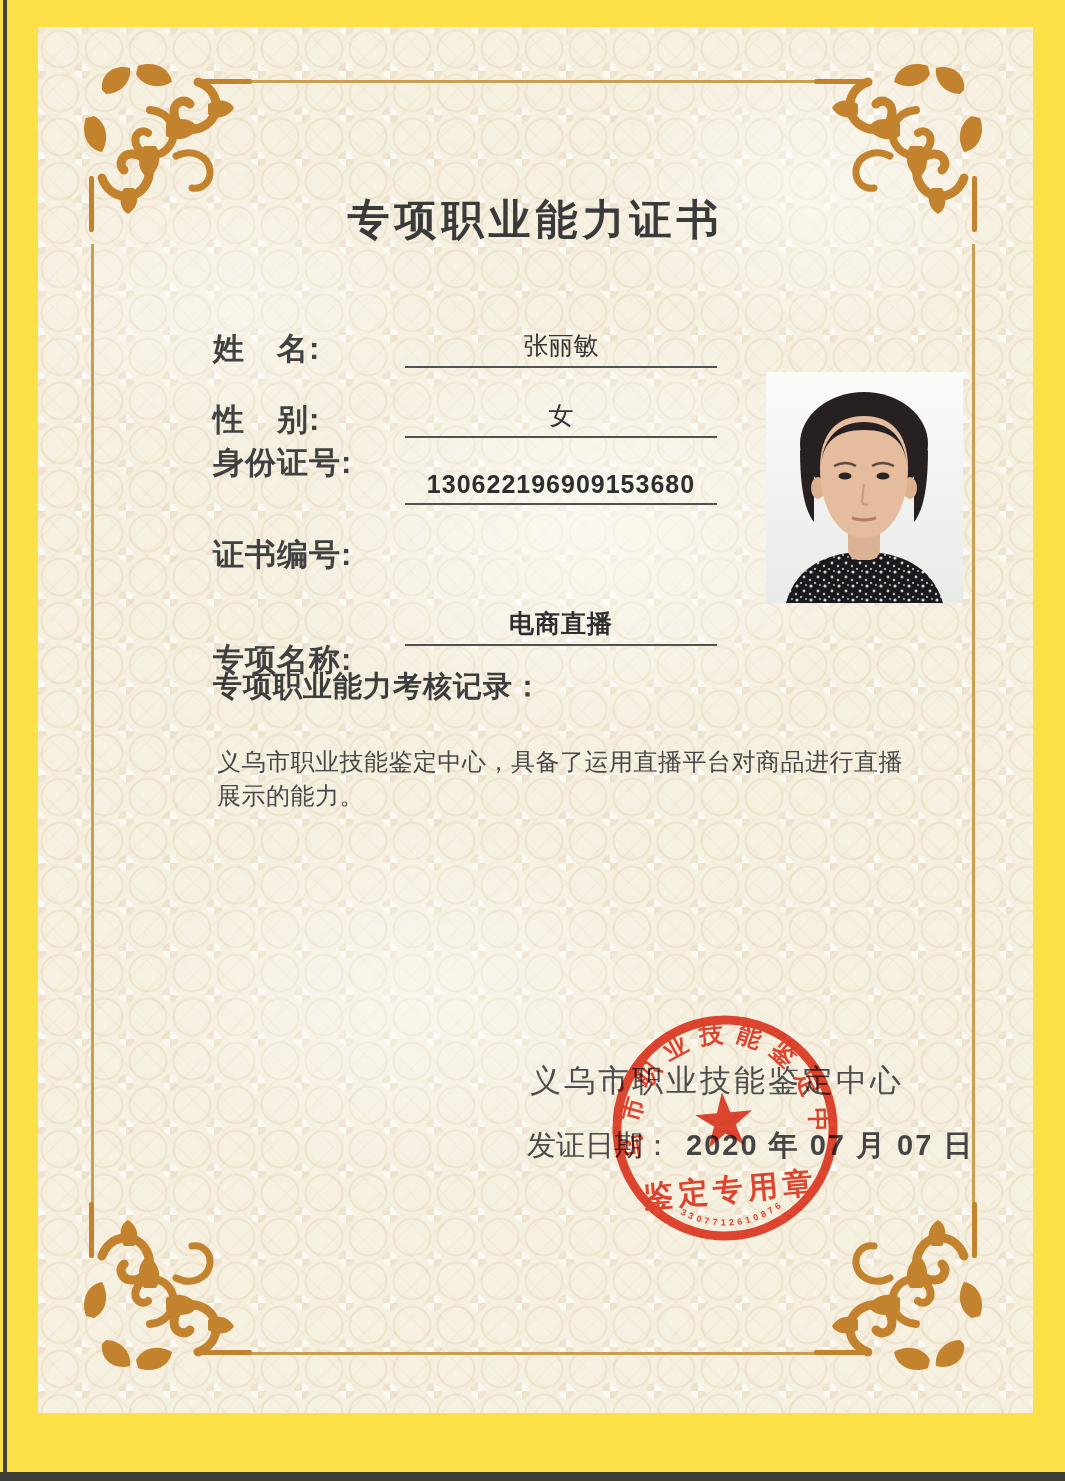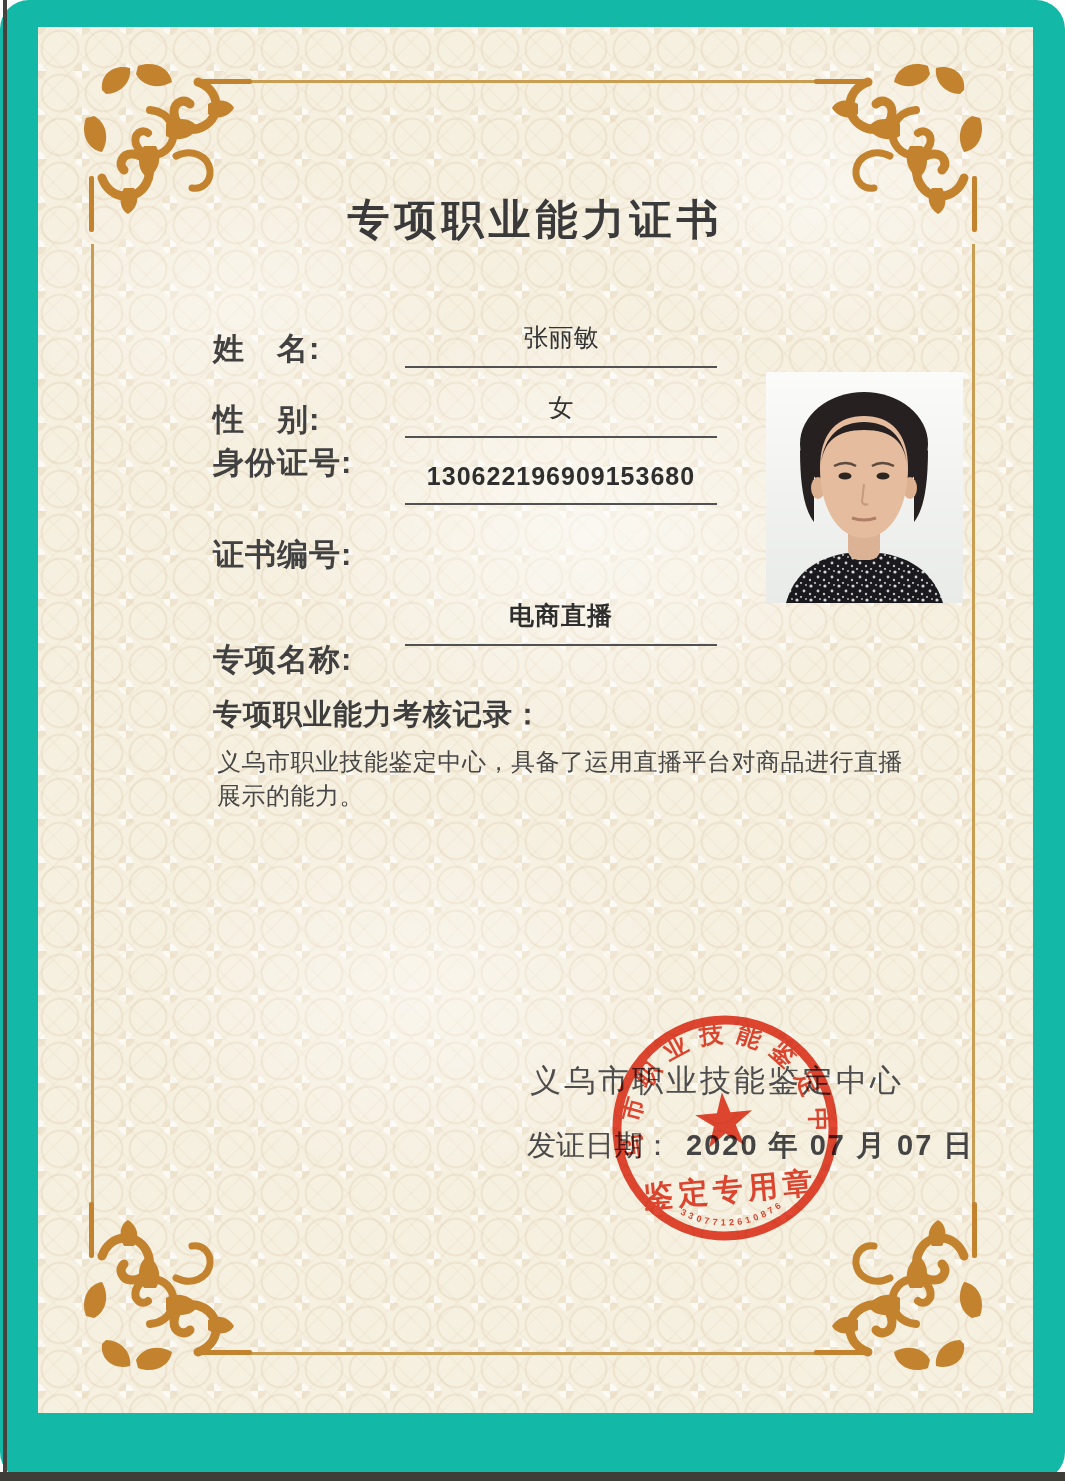--- a/index.html
+++ b/index.html
@@ -1,20 +1,20 @@
 <!DOCTYPE html>
 <html><head>
 <meta charset="utf-8">
 <style>
   html,body{margin:0;padding:0;background:#ffffff;}
   body{
     width:1065px;height:1481px;position:relative;overflow:hidden;
     font-family:"Liberation Sans","DejaVu Sans",sans-serif;
   }
-  .stage{position:absolute;inset:0;background:#14b8a6;border-radius:29px;}
+  .stage{position:absolute;inset:0;background:#fde047;}
   
   .edge-left{position:absolute;left:3px;top:0;width:4px;height:1481px;background:#45423d;}
   .edge-bottom{position:absolute;left:0;top:1472px;width:1065px;height:9px;background:#3f3d38;}
 
   
   .paper{
     position:absolute;left:38px;top:27px;width:995px;height:1386px;
     background-color:#f6f0e1;
     background-image:
       radial-gradient(circle at 50% 50%, rgba(208,178,132,0) 54%, rgba(208,178,132,.26) 58%, rgba(208,178,132,0) 65%),
@@ -54,25 +54,25 @@
 
   .title{
     position:absolute;left:38px;top:192px;width:995px;margin:0;
     text-align:center;font-size:42px;font-weight:600;color:#3a3a3a;letter-spacing:5px;
   }
 
   .lbl{position:absolute;left:213px;font-size:31px;font-weight:700;color:#414141;letter-spacing:1px;white-space:nowrap;}
   .val{
     position:absolute;left:405px;width:312px;border-bottom:2px solid #515151;
     display:flex;align-items:flex-end;justify-content:center;
-    font-size:25px;color:#333;padding-bottom:12px;box-sizing:border-box;white-space:nowrap;
+    font-size:25px;color:#333;padding-bottom:4px;box-sizing:border-box;white-space:nowrap;
   }
   .val.num{font-weight:700;color:#2e2e2e;letter-spacing:1px;}
 
-  .rec-head{position:absolute;left:213px;top:695px;font-size:29px;font-weight:700;color:#3d3d3d;letter-spacing:1px;}
+  .rec-head{position:absolute;left:213px;top:667px;font-size:29px;font-weight:700;color:#3d3d3d;letter-spacing:1px;}
   .rec-line{position:absolute;left:217px;font-size:24px;color:#474747;font-weight:500;letter-spacing:.5px;white-space:nowrap;}
 
   .photo{position:absolute;left:766px;top:372px;width:197px;height:231px;}
 
   .issuer{position:absolute;left:530px;top:1060px;font-size:31px;color:#4d4d4d;letter-spacing:3px;white-space:nowrap;}
   .dateline{position:absolute;left:527px;top:1126px;font-size:29px;color:#4a4a4a;white-space:nowrap;}
   .dateline .dval{margin-left:14px;letter-spacing:2px;font-weight:600;color:#444;}
 
   .seal{position:absolute;left:600px;top:1003px;width:250px;height:250px;mix-blend-mode:multiply;opacity:.93;}
 </style>

